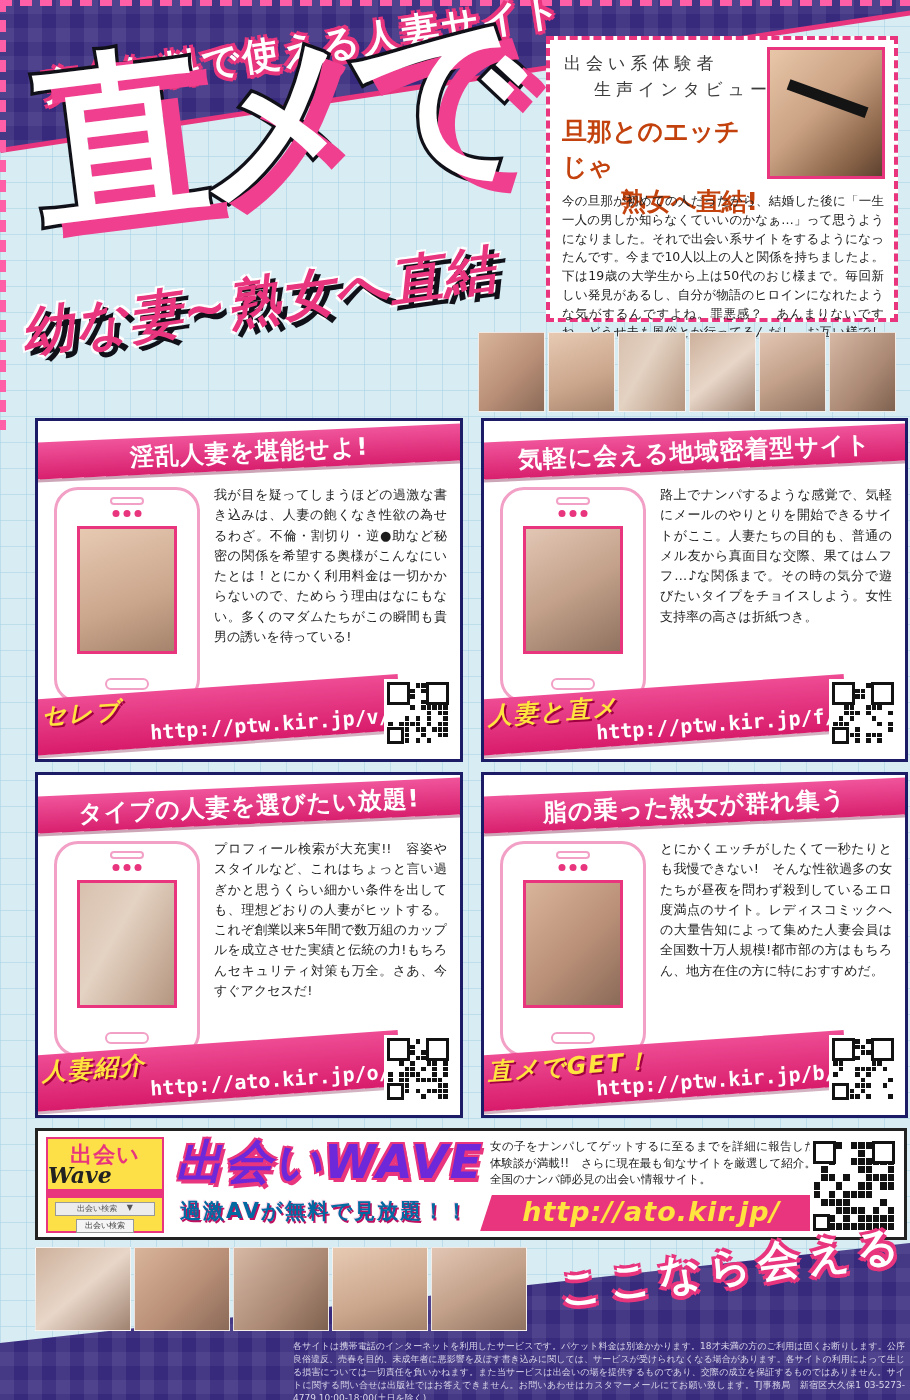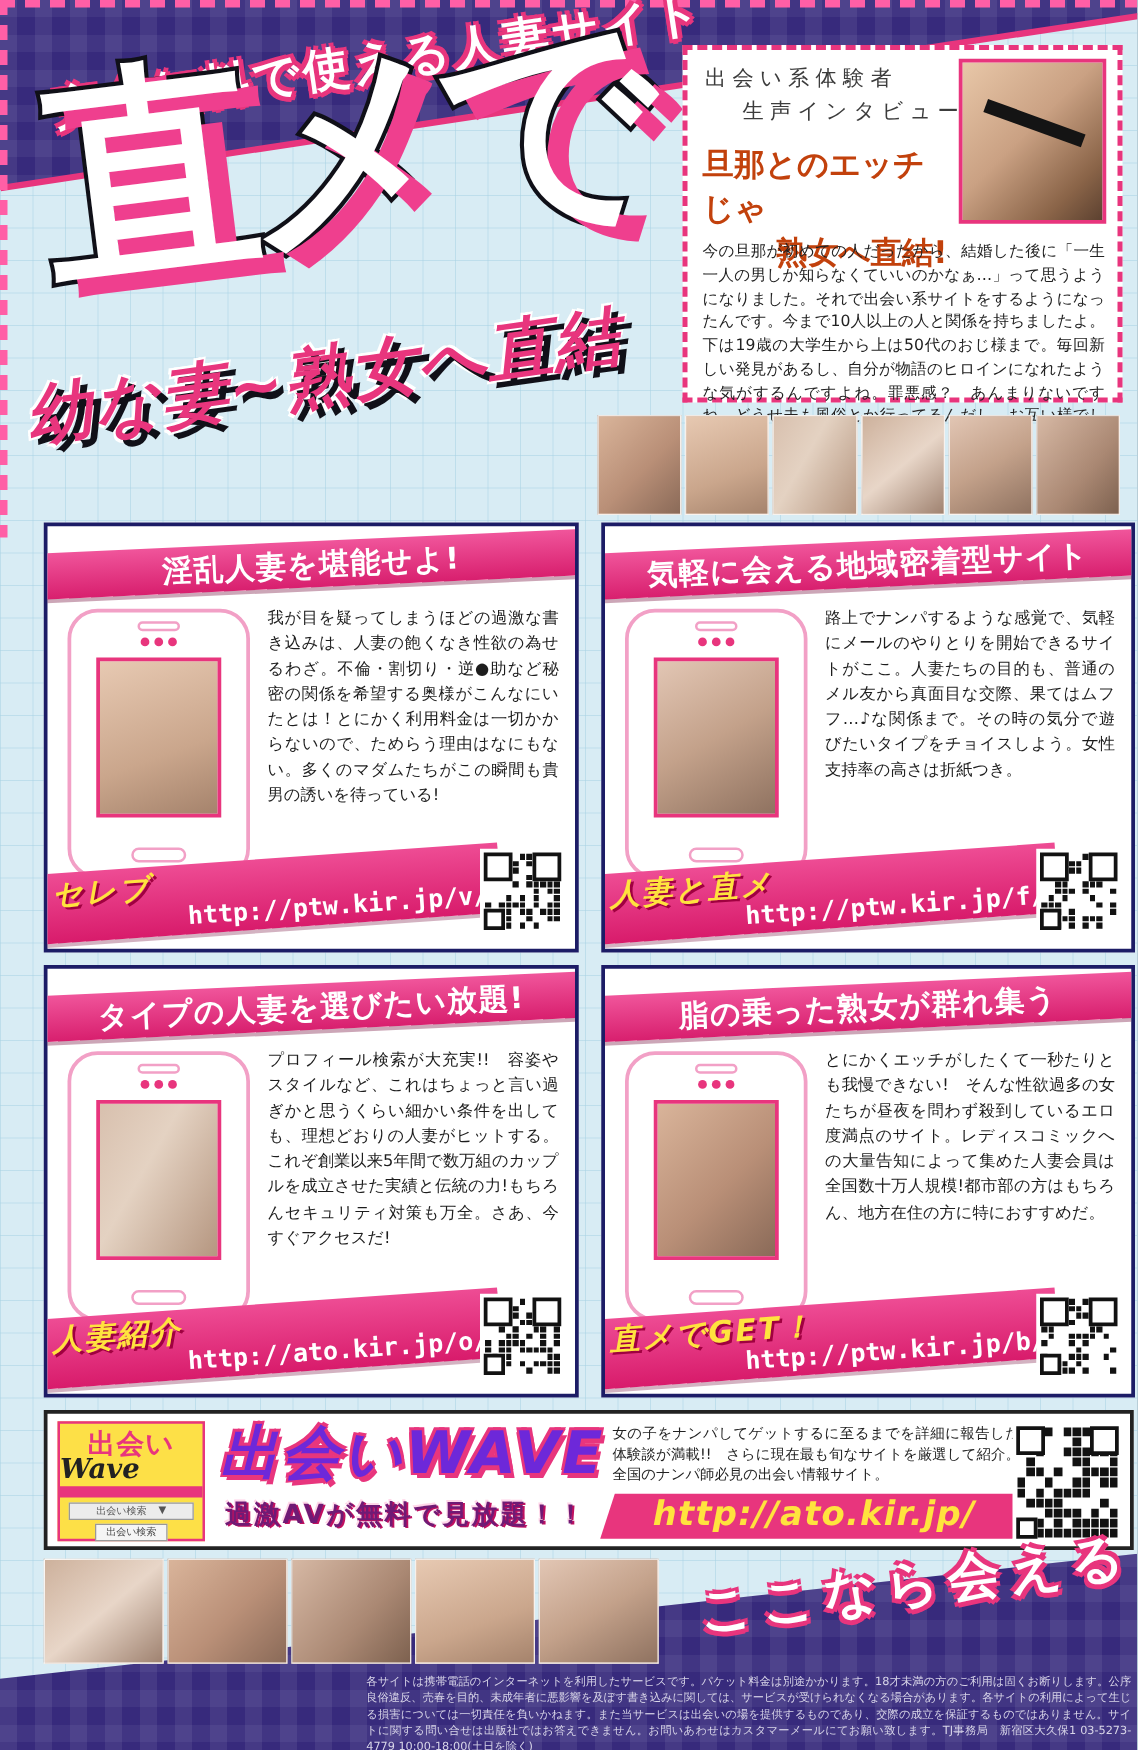--- a/index.html
+++ b/index.html
@@ -118,21 +118,21 @@
     font-size:22px; color:#222; text-align:left; margin-top:-8px; }
   .wl-band { height:9px; background:#e8357d; margin-top:1px; }
   .wl-select { margin:4px 7px 0; height:14px; border:1px solid #999; background:#ececec;
     font-size:8px; color:#555; display:flex; justify-content:space-between; align-items:flex-start; padding:0 21px; }
   .wl-btn { margin:3px auto 0; width:58px; height:14px; border:1px solid #999; background:#f5f5f5;
     font-size:8px; color:#444; text-align:center; line-height:12px; }
   .wave-title { position:absolute; left:138px; top:0px; font-size:47px; font-weight:900; font-style:italic;
     color:#6d28d9; letter-spacing:2px; white-space:nowrap;
     -webkit-text-stroke:2px #e8357d; paint-order:stroke fill;
     text-shadow:3px 4px 0 #e8357d,-2px -2px 0 #e8357d,2px -2px 0 #e8357d,-2px 2px 0 #e8357d; }
-  .wave-sub { position:absolute; left:142px; top:66px; font-size:21px; font-weight:900; color:#701a75;
+  .wave-sub { position:absolute; left:142px; top:66px; font-size:21px; font-weight:900; color:#0369a1;
     letter-spacing:2px; white-space:nowrap; text-shadow:1.5px 1.5px 0 #c01060,-1px -1px 0 #ffd7e9; }
   .wave-desc { position:absolute; left:452px; top:7px; width:326px; font-size:11.5px; line-height:1.45; color:#222; text-align:justify; }
   .wave-url-band { position:absolute; left:448px; bottom:6px; width:330px; height:36px;
     background:#e8357d; transform:skewX(-18deg); }
   .wave-url { transform:skewX(18deg); color:#ffe33e; font-weight:900; font-style:italic;
     font-size:27px; text-align:center; line-height:34px; letter-spacing:1px; }
   
   .purple-bottom { position:absolute; left:0; top:1240px; width:910px; height:160px;
     background-color:#372a7c;
     background-image:linear-gradient(90deg, rgba(255,255,255,.07) 0 14px, transparent 14px 28px),

